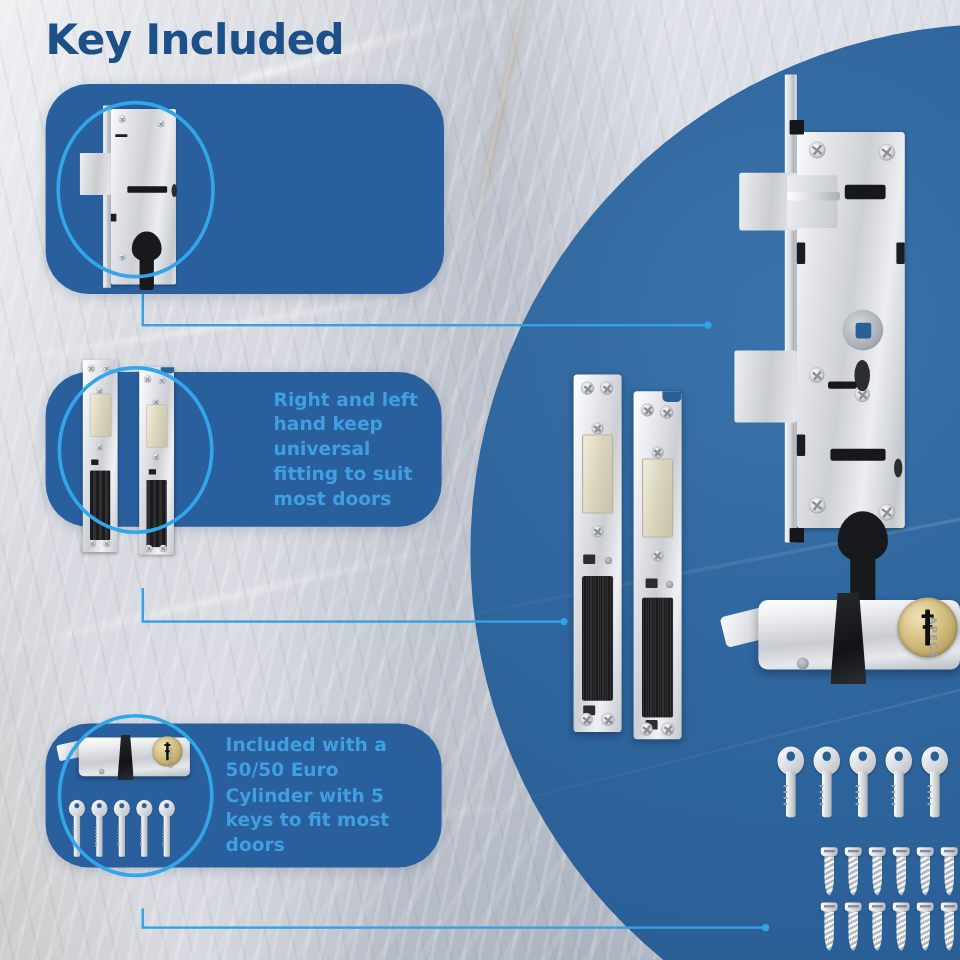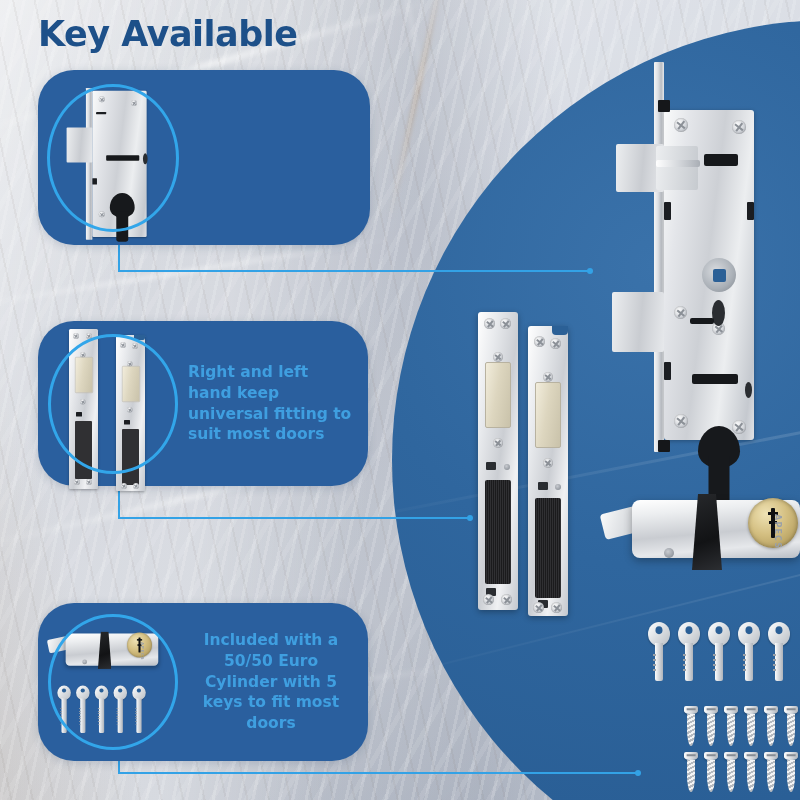--- a/index.html
+++ b/index.html
@@ -289,21 +289,21 @@
     <div class="marble-vein veinA"></div>
     <div class="marble-vein veinB"></div>
     <div class="marble-vein veinC"></div>
     <div class="marble-vein veinD"></div>
     <div class="marble-vein veinE"></div>
     <div class="veinTan"></div>
   </div>
   <div class="blue-circle"></div>
   <div class="circle-sheen"></div>
 
-  <div class="title">Key Available</div>
+  <div class="title">Key Included</div>
 
   <div class="connector">
     <div class="conn-line" style="left:118px; top:245px; width:1.5px; height:26px;"></div>
     <div class="conn-line" style="left:118px; top:270px; width:472px; height:1.5px;"></div>
     <div class="conn-dot" style="left:587px; top:268px;"></div>
   </div>
   <div class="connector">
     <div class="conn-line" style="left:118px; top:490px; width:1.5px; height:28px;"></div>
     <div class="conn-line" style="left:118px; top:517px; width:352px; height:1.5px;"></div>
     <div class="conn-dot" style="left:467px; top:515px;"></div>
@@ -331,21 +331,21 @@
           <div class="thin-slot" style="left:66px; top:196px; width:10px; height:14px;"></div>
           <div class="euro-cutout" style="left:104px; top:228px; width:54px; height:54px;">
             <div class="stem" style="top:40px; width:26px; height:66px;"></div>
           </div>
         </div>
       </div>
       <div class="thumb-ring" style="width:132px; height:148px;"></div>
     </div>
   </div>
 
-  <div class="card" style="left:38px; top:321px; width:330px; height:165px;">
+  <div class="card" style="left:38px; top:310px; width:330px; height:129px;gap:40px;">
     <div class="card-thumb" style="width:150px; height:165px;">
       <div class="mini" style="left:28px; top:8px; transform:scale(0.5);">
         <div style="position:relative;width:190px;height:320px;">
           <div class="keep" style="left:6px; top:0; width:58px; height:320px;">
             <div class="screwhead" style="left:8px; top:8px; width:12px; height:12px;"></div>
             <div class="screwhead" style="left:34px; top:8px; width:12px; height:12px;"></div>
             <div class="screwhead" style="left:22px; top:46px; width:11px; height:11px;"></div>
             <div class="keep-tongue" style="left:12px; top:56px; width:36px; height:72px;"></div>
             <div class="screwhead" style="left:22px; top:140px; width:11px; height:11px;"></div>
             <div class="thin-slot" style="left:14px; top:166px; width:12px; height:9px;"></div>
@@ -365,21 +365,21 @@
             <div class="screwhead" style="left:10px; top:296px; width:12px; height:12px;"></div>
             <div class="screwhead" style="left:34px; top:296px; width:12px; height:12px;"></div>
           </div>
         </div>
       </div>
       <div class="thumb-ring" style="width:130px; height:140px;"></div>
     </div>
     <div class="card-text" style="width:170px; font-size:15.5px; padding-right:6px;">Right and left hand keep universal fitting to suit most doors</div>
   </div>
 
-  <div class="card" style="left:38px; top:603px; width:330px; height:158px;text-align:center;">
+  <div class="card" style="left:38px; top:603px; width:330px; height:120px;">
     <div class="card-thumb" style="width:150px; height:154px;">
       <div class="mini" style="left:10px; top:14px; transform:scale(0.52);">
         <div style="position:relative;width:250px;height:230px;">
 
           <div class="cyl-thumbturn" style="left:0px; top:36px; width:44px; height:26px; transform:rotate(-12deg);"></div>
           <div class="cyl-body" style="left:34px; top:28px; width:178px; height:62px;"></div>
           <div class="cyl-cam" style="left:96px; top:24px; width:26px; height:72px; clip-path:polygon(22% 0,78% 0,100% 100%,0 100%);"></div>
           <div class="cyl-plug" style="left:152px; top:26px; width:48px; height:48px;">
               <i class="kw"></i>
             </div>

